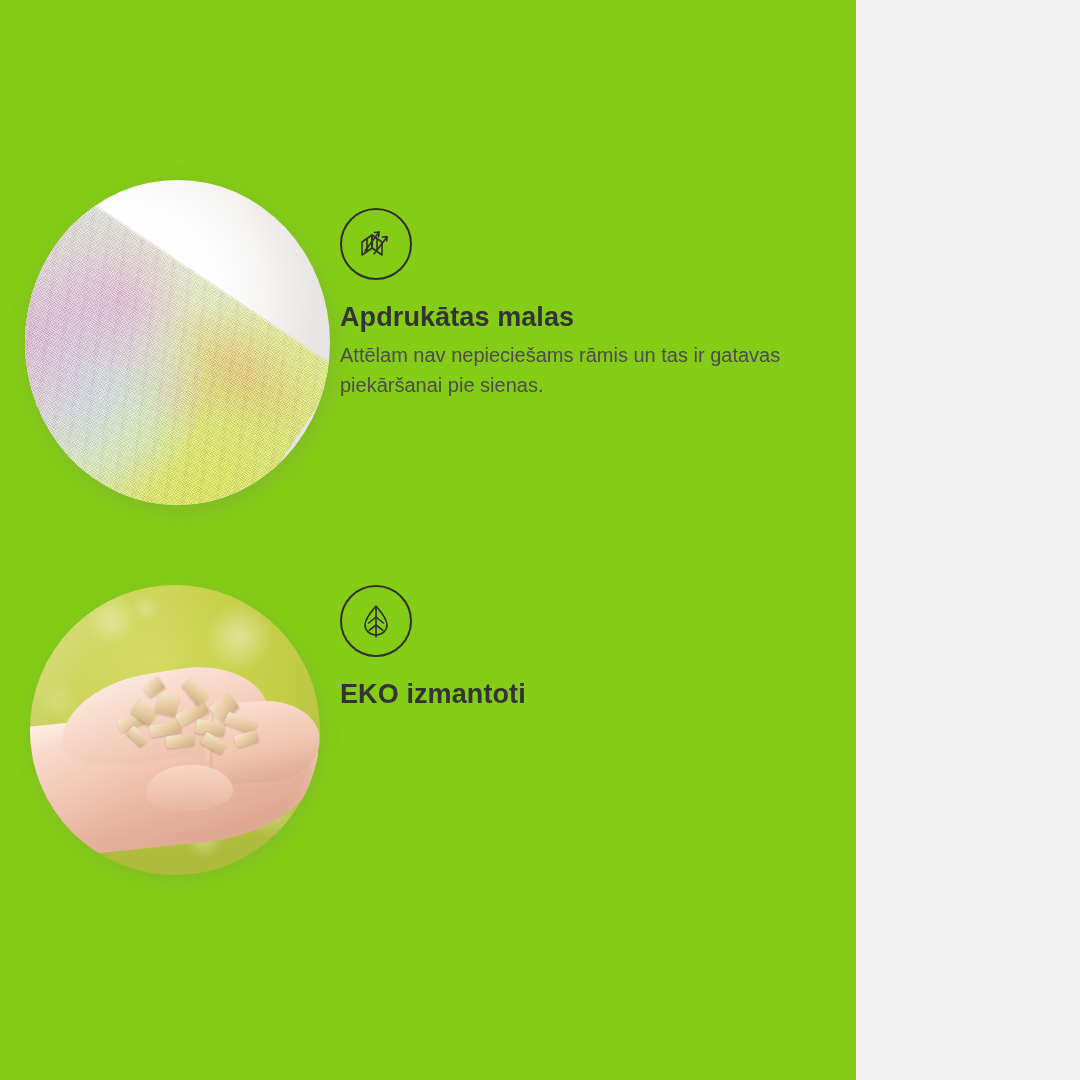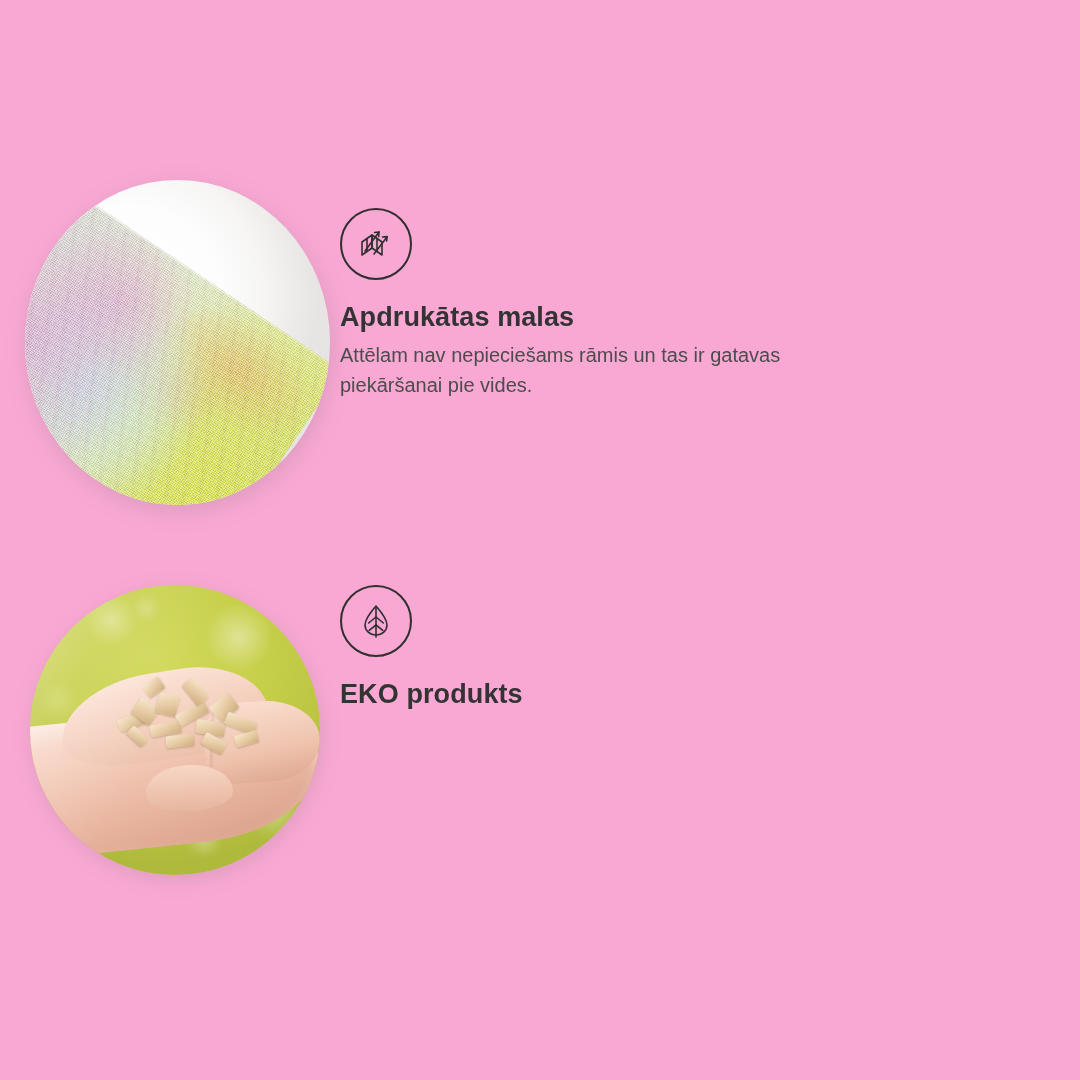--- a/index.html
+++ b/index.html
@@ -6,22 +6,22 @@
 
   html, body {
     width:1080px; height:1080px;
     background:#f1f1f1;
     font-family:"Liberation Sans", sans-serif;
     overflow:hidden;
   }
 
   .page {
     position:relative;
-    width:1080px; height:1080px;
-    background:#f9a8d4;
+    width:856px; height:1080px;
+    background:#84cc16;
   }
 
   
   .feature {
     position:absolute;
     display:flex;
     align-items:flex-start;
   }
   .feature-1 { left:0;  top:160px; }
   .feature-2 { left:0;  top:565px; }
@@ -277,21 +277,21 @@
           <path d="M16 11 L26 18 L26 31 L16 24 Z"></path>
           <path d="M11 14.5 L11 27.5"></path>
           <path d="M21 14.5 L21 27.5"></path>
           <path d="M9 27 L23 8"></path>
           <path d="M18.5 8.5 L23 8 L22.6 12.6"></path>
           <path d="M18 30 L31 13"></path>
           <path d="M26.5 13 L31 12.6 L30.7 17"></path>
         </svg>
       </div>
       <div class="feature-title">Apdrukātas malas</div>
-      <div class="feature-desc">Attēlam nav nepieciešams rāmis un tas ir gatavas piekāršanai pie vides.</div>
+      <div class="feature-desc">Attēlam nav nepieciešams rāmis un tas ir gatavas piekāršanai pie sienas.</div>
     </div>
   </div>
 
   <div class="feature feature-2 f2">
 
     <div class="media">
       <div class="circle-clip c2">
         <div class="bokeh-blur"></div>
 
         <div class="hand-base"></div>
@@ -324,17 +324,17 @@
       <div class="icon-ring">
         <svg width="40" height="40" viewBox="0 0 40 40" fill="none" stroke="#2f2f2f" stroke-width="1.6" stroke-linecap="round" stroke-linejoin="round">
           <path d="M20 5 C27 13 31 18.5 31 24 C31 29.8 26.1 34 20 34 C13.9 34 9 29.8 9 24 C9 18.5 13 13 20 5 Z"></path>
           <path d="M20 6 L20 36"></path>
           <path d="M20 16 L12.6 22"></path>
           <path d="M20 16 L27.4 22"></path>
           <path d="M20 24 L13.2 29.4"></path>
           <path d="M20 24 L26.8 29.4"></path>
         </svg>
       </div>
-      <div class="feature-title">EKO produkts</div>
+      <div class="feature-title">EKO izmantoti</div>
     </div>
   </div>
 
 </div>
 
 </body></html>

